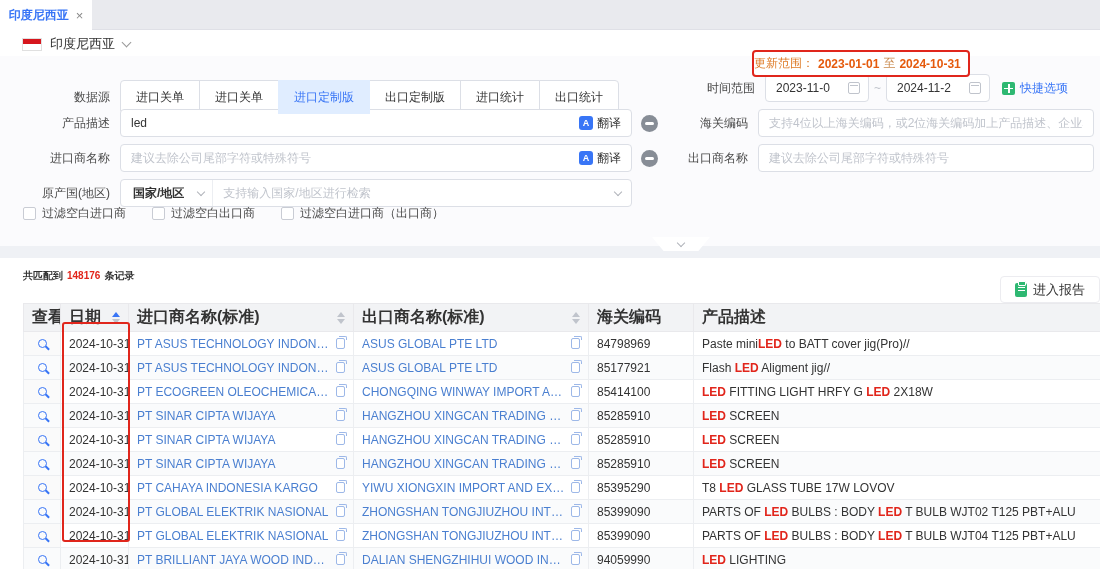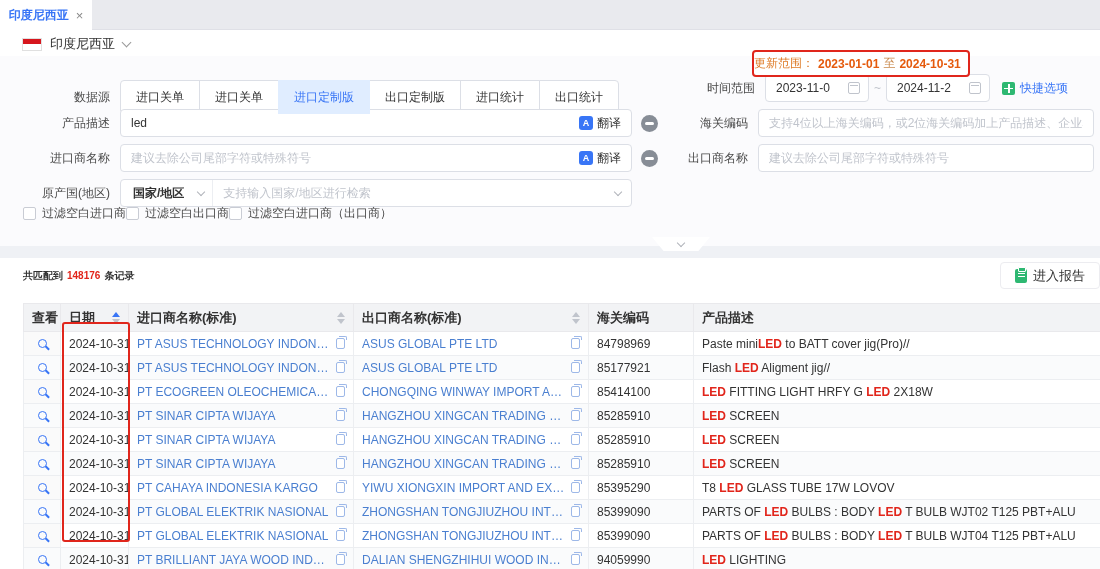--- a/index.html
+++ b/index.html
@@ -54,40 +54,40 @@
   .ic-cal { width:12px; height:12px; border:1px solid #c0c4cc; border-radius:2px; position:relative; margin:0 8px; flex:0 0 auto; }
   .ic-cal::after { content:""; position:absolute; left:1px; top:2px; right:1px; height:1px; background:#c0c4cc; }
   .tsep { margin:0 5px; color:#c0c4cc; }
   .quick { display:flex; align-items:center; gap:5px; margin-left:12px; color:#3875f6; cursor:pointer; white-space:nowrap; }
   .ic-grid { width:13px; height:13px; background:#2eb872; border-radius:2px; position:relative; }
   .ic-grid::before { content:""; position:absolute; left:6px; top:2px; width:1.5px; height:9px; background:#fff; }
   .ic-grid::after { content:""; position:absolute; top:6px; left:2px; height:1.5px; width:9px; background:#fff; }
   .origin-sel { display:flex; align-items:center; padding:0 8px 0 12px; gap:14px; border-right:1px solid #eceef2; height:100%; cursor:pointer; color:#333; font-weight:bold; }
   .chev-sm { width:6px; height:6px; border-right:1.2px solid #b0b3ba; border-bottom:1.2px solid #b0b3ba; transform:rotate(45deg); margin-top:-2px; }
   .origin-chev { margin-right:10px; }
-  .cbrow { position:absolute; left:23px; top:149px; display:flex; align-items:center; }
+  .cbrow { position:absolute; left:23px; top:149px; display:flex; align-items:center; gap:26px; }
   .cb { display:flex; align-items:center; gap:6px; cursor:pointer; color:#4a4a4a; }
   .cbbox { width:13px; height:13px; border:1px solid #c9ccd4; border-radius:2px; background:#fff; }
   .notch { position:absolute; left:652px; top:181px; width:58px; height:14px; background:#fff; z-index:4;
     clip-path:polygon(0 0,100% 0,80% 100%,20% 100%); display:flex; align-items:flex-start; justify-content:center; }
   .notch .chev-sm { margin-top:3px; }
 
   
   .results { position:absolute; top:258px; left:0; right:0; bottom:0; background:#fff; }
   .summary { position:absolute; left:23px; top:11px; font-size:10px; font-weight:bold; color:#333; }
   .summary .cnt { color:#e1251b; padding:0 4px; }
-  .btn-report { position:absolute; right:0; top:4px; height:27px; display:flex; align-items:center; gap:6px; padding:0 14px;
+  .btn-report { position:absolute; right:0; top:18px; height:27px; display:flex; align-items:center; gap:6px; padding:0 14px;
     background:#fff; border:1px solid #ececf0; border-radius:4px; font-size:13px; color:#333; cursor:pointer; }
   .ic-report { width:12px; height:14px; background:#2eb872; border-radius:2px; position:relative; }
   .ic-report::before { content:""; position:absolute; top:-2px; left:3px; width:6px; height:3px; border-radius:1px; background:#2eb872; box-shadow:inset 0 0 0 3px #2eb872; border:1px solid #fff; }
   .ic-report::after { content:""; position:absolute; left:2.5px; top:4px; width:7px; height:1.3px; background:#fff; box-shadow:0 3px 0 #fff; }
 
   table.grid { position:absolute; left:23px; top:45px; border-collapse:collapse; table-layout:fixed; width:1090px; }
   .grid th { background:#f2f3f5; font-weight:bold; color:#333; text-align:left; height:28px; padding:0 8px;
-    border:1px solid #e9e9ec; white-space:nowrap; overflow:hidden; font-size:13px; }
+    border:1px solid #e9e9ec; white-space:nowrap; overflow:hidden; font-size:16px; }
   .grid td { height:24px; padding:0 8px; border:1px solid #eceef1; white-space:nowrap; overflow:hidden; font-size:12px; color:#333; }
   .grid tr:nth-child(even) td { background:#fafbfc; }
   .grid td.c-view { text-align:center; background:#fafafa; }
   .th-flex { display:flex; align-items:center; justify-content:space-between; }
   .sort { display:inline-flex; flex-direction:column; gap:2px; margin-left:6px; cursor:pointer; }
   .sort i { display:block; width:0; height:0; border-left:4px solid transparent; border-right:4px solid transparent; }
   .sort .up { border-bottom:5px solid #c0c4cc; } .sort .dn { border-top:5px solid #c0c4cc; }
   .sort.active .up { border-bottom-color:#3875f6; }
   .mag { display:inline-block; width:9px; height:9px; border:1.6px solid #3875f6; border-radius:50%; position:relative; cursor:pointer; }
   .mag::after { content:""; position:absolute; left:6px; top:7px; width:5px; height:1.6px; background:#3875f6; transform:rotate(45deg); }

